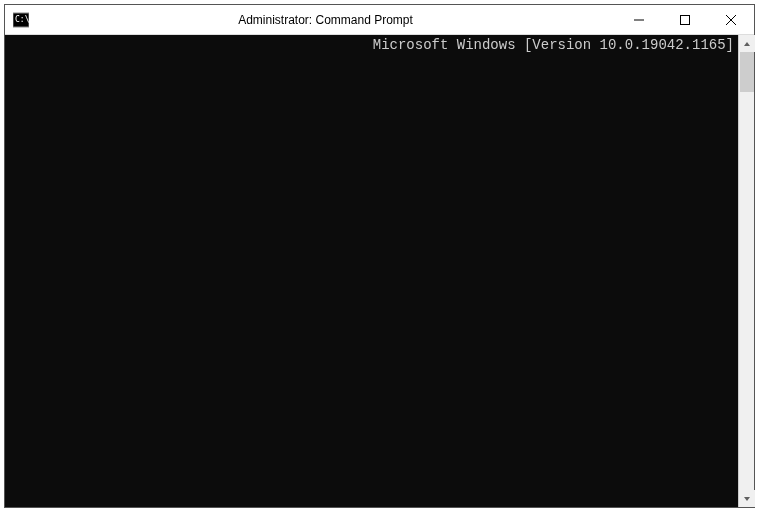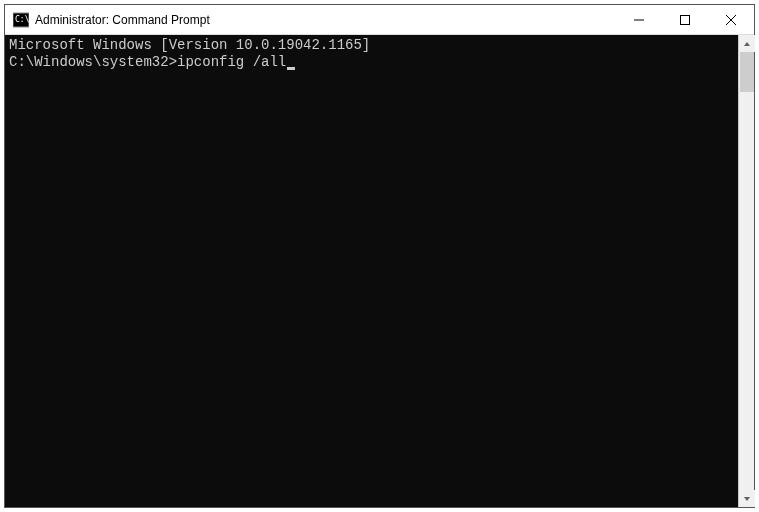--- a/index.html
+++ b/index.html
@@ -38,20 +38,21 @@
       align-items: center;
       justify-content: center;
     }
     .titlebar-icon svg { width: 16px; height: 16px; }
     .titlebar-title {
       flex: 1;
       font-size: 12px;
       color: #000;
       white-space: nowrap;
       overflow: hidden;
+      text-align: center;
     }
     .titlebar-controls {
       display: flex;
       height: 100%;
     }
     .titlebar-btn {
       width: 46px;
       height: 30px;
       display: flex;
       align-items: center;
@@ -71,21 +72,21 @@
       flex: 1;
       background: #0c0c0c;
       color: #cccccc;
       font-family: Consolas, "Courier New", monospace;
       font-size: 14px;
       line-height: 17px;
       padding: 2px 4px;
       white-space: pre;
       overflow: hidden;
     }
-    .terminal .line { display: block; }
+    .terminal .line { display: block; text-align: right; }
     .cursor {
       display: inline-block;
       width: 8px;
       height: 3px;
       background: #cccccc;
       vertical-align: bottom;
       margin-bottom: 1px;
       margin-left: 1px;
     }
     .scrollbar {
@@ -142,21 +143,21 @@
       </div>
       <div class="titlebar-btn close">
         <svg viewBox="0 0 10 10">
             <line x1="0" y1="0" x2="10" y2="10" stroke="#000" stroke-width="1"></line>
             <line x1="10" y1="0" x2="0" y2="10" stroke="#000" stroke-width="1"></line>
           </svg>
       </div>
     </div>
   </div>
   <div class="content-area">
-    <div class="terminal"><span class="line">Microsoft Windows [Version 10.0.19042.1165]</span><span class="line"></span><span class="line"><span>C:\Windows\system32&gt;</span><span>ipconfig /all</span><span class="cursor"></span></span></div>
+    <div class="terminal"><span class="line">Microsoft Windows [Version 10.0.19042.1165]</span><span class="line"></span></div>
     <div class="scrollbar">
       <div class="scroll-arrow up">
         <svg viewBox="0 0 8 8">
             <polygon points="4,2 7,6 1,6"></polygon>
           </svg>
       </div>
       <div class="scroll-thumb"></div>
       <div class="scroll-arrow down">
         <svg viewBox="0 0 8 8">
             <polygon points="1,2 7,2 4,6"></polygon>

